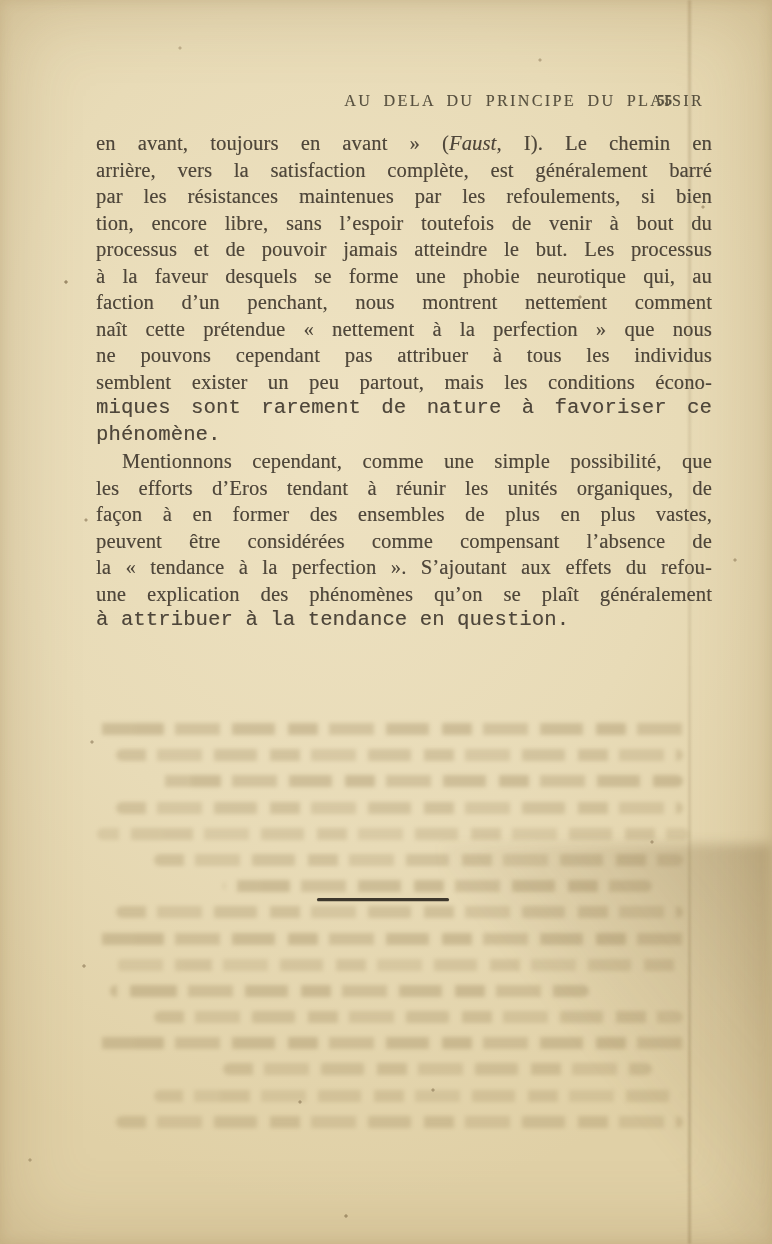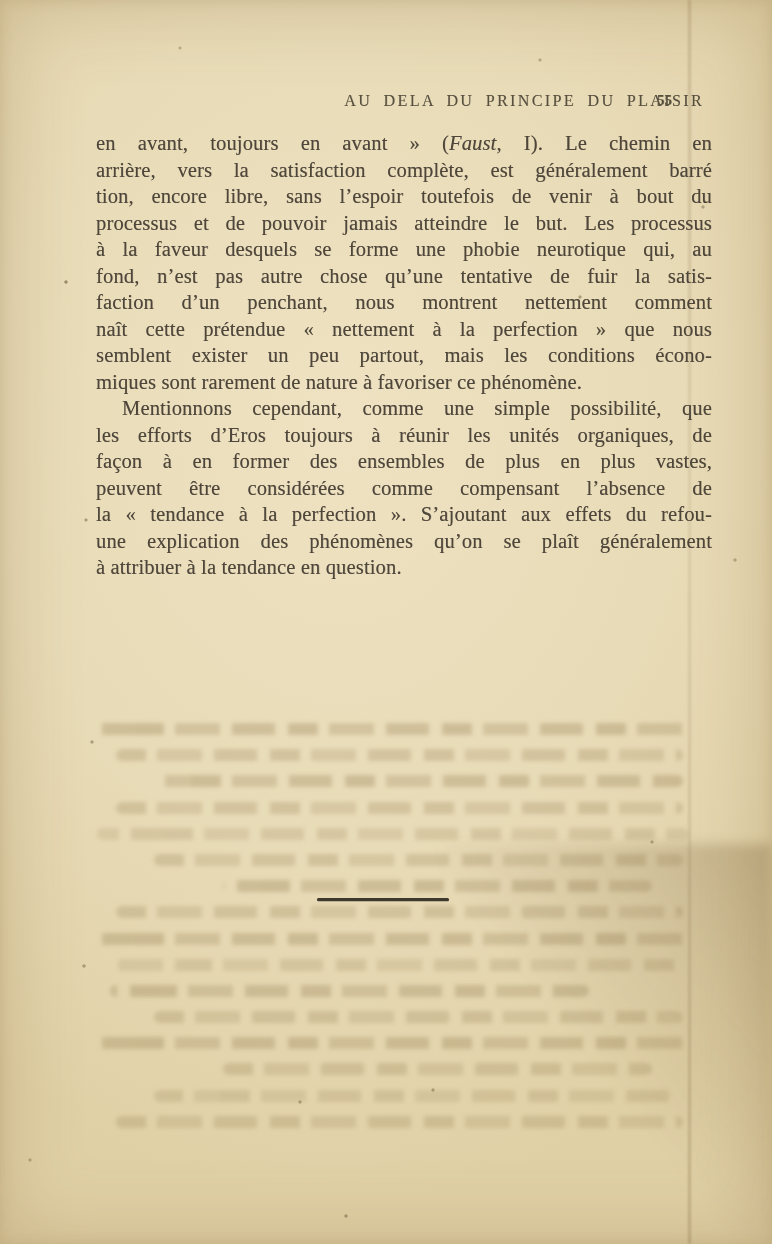--- a/index.html
+++ b/index.html
@@ -47,21 +47,21 @@
   .text-line {
     font-size: 20.5px;
     line-height: 26.5px;
     color: var(--ink, #4e463a);
     text-align: justify;
     text-align-last: justify;
     letter-spacing: 0.15px;
     text-shadow: 0.35px 0.35px 0 rgba(78,70,58,0.42);
     white-space: normal;
   }
-  .text-line.last { text-align-last: left; }
+  .text-line.last { text-align-last: left; font-family: Liberation Mono, monospace; }
   .text-line.indented { text-indent: 26px; }
   .italic { font-style: italic; }
 
   
   .divider {
     position: absolute;
     left: 317px; top: 898px;
     width: 132px; height: 3px;
     background: var(--rule, #3e382d);
     border-radius: 2px;
@@ -172,32 +172,33 @@
 
   <div class="header">
     <span class="running-title">AU DELA DU PRINCIPE DU PLAISIR</span>
     <span class="page-number">55</span>
   </div>
 
   <div class="text-block">
       <div class="paragraph">
         <div class="text-line"><span>en avant, toujours en avant » (</span><span class="italic">Faust</span><span>, I). Le chemin en</span></div>
         <div class="text-line"><span>arrière, vers la satisfaction complète, est généralement barré</span></div>
+        <div class="text-line"><span>par les résistances maintenues par les refoulements, si bien</span></div>
         <div class="text-line"><span>tion, encore libre, sans l’espoir toutefois de venir à bout du</span></div>
         <div class="text-line"><span>processus et de pouvoir jamais atteindre le but. Les processus</span></div>
         <div class="text-line"><span>à la faveur desquels se forme une phobie neurotique qui, au</span></div>
-        <div class="text-line"><span>fond, n’est pas autre chose qu’une tentative de fuir la satis-</span></div>
         <div class="text-line"><span>faction d’un penchant, nous montrent nettement comment</span></div>
         <div class="text-line"><span>naît cette prétendue « nettement à la perfection » que nous</span></div>
+        <div class="text-line"><span>ne pouvons cependant pas attribuer à tous les individus</span></div>
         <div class="text-line"><span>semblent exister un peu partout, mais les conditions écono-</span></div>
         <div class="text-line last"><span>miques sont rarement de nature à favoriser ce phénomène.</span></div>
       </div>
       <div class="paragraph">
         <div class="text-line indented"><span>Mentionnons cependant, comme une simple possibilité, que</span></div>
-        <div class="text-line"><span>les efforts d’Eros toujours à réunir les unités organiques, de</span></div>
+        <div class="text-line"><span>les efforts d’Eros tendant à réunir les unités organiques, de</span></div>
         <div class="text-line"><span>façon à en former des ensembles de plus en plus vastes,</span></div>
         <div class="text-line"><span>peuvent être considérées comme compensant l’absence de</span></div>
         <div class="text-line"><span>la « tendance à la perfection ». S’ajoutant aux effets du refou-</span></div>
         <div class="text-line"><span>une explication des phénomènes qu’on se plaît généralement</span></div>
         <div class="text-line last"><span>à attribuer à la tendance en question.</span></div>
       </div>
     </div>
 
   <div class="divider"></div>
 

